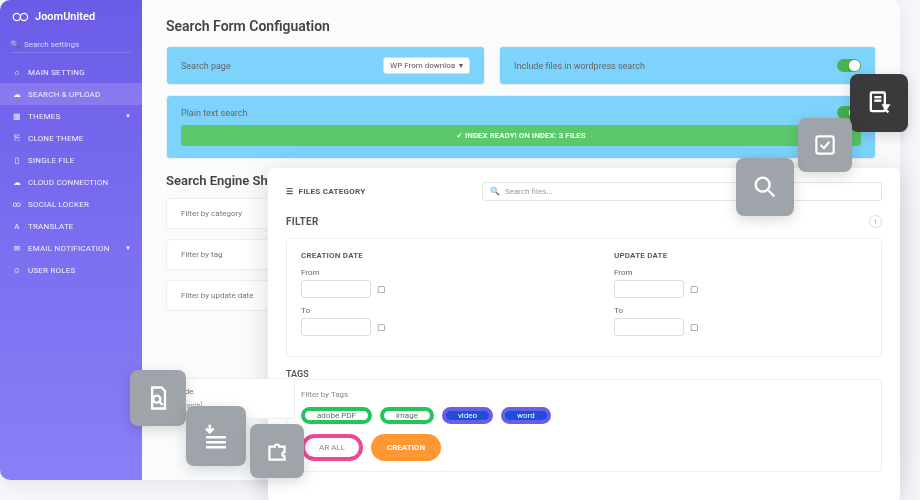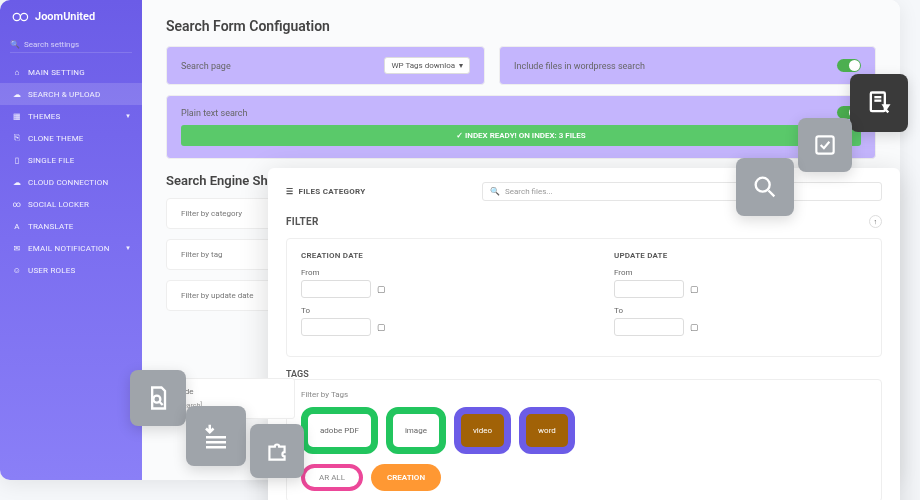--- a/index.html
+++ b/index.html
@@ -13,21 +13,21 @@
 .search-box { margin: 4px 10px 8px; display: flex; align-items: center; gap: 4px; color: rgba(255,255,255,0.7); font-size: 8px; padding: 3px 0; border-bottom: 1px solid rgba(255,255,255,0.15); }
 .nav-item { display: flex; align-items: center; gap: 6px; padding: 6px 12px; font-size: 8px; text-transform: uppercase; letter-spacing: 0.2px; cursor: pointer; color: rgba(255,255,255,0.9); }
 .nav-item.active { background: rgba(255,255,255,0.15); }
 .nav-icon { width: 10px; height: 10px; flex-shrink: 0; display: flex; align-items: center; justify-content: center; }
 .chev { margin-left: auto; font-size: 7px; }
 
 .main { flex: 1; padding: 18px 24px; background: #fafbfc; overflow: hidden; }
 .page-title { font-size: 14px; font-weight: 600; color: #444; margin-bottom: 12px; }
 
 .row { display: flex; gap: 14px; margin-bottom: 10px; }
-.card { background: #c4b5fd; border: 1px solid #eee; border-radius: 4px; padding: 10px 14px; font-size: 9px; color: #666; flex: 1; display: flex; align-items: center; gap: 20px; }
+.card { background: #7dd3fc; border: 1px solid #eee; border-radius: 4px; padding: 10px 14px; font-size: 9px; color: #666; flex: 1; display: flex; align-items: center; gap: 20px; }
 .card-label { flex: 1; }
 .select { border: 1px solid #ddd; border-radius: 3px; padding: 3px 6px; font-size: 8px; color: #555; background: #fff; display: flex; align-items: center; gap: 4px; }
 .toggle { width: 24px; height: 13px; border-radius: 7px; position: relative; }
 .toggle.on { background: #4caf50; }
 .toggle.on::after { content: ""; position: absolute; right: 1px; top: 1px; width: 11px; height: 11px; background: #fff; border-radius: 50%; }
 
 .index-bar { background: #5ac96a; color: #fff; text-align: center; padding: 6px; font-size: 8px; font-weight: 600; border-radius: 3px; margin-top: 6px; }
 
 .section-title { font-size: 13px; font-weight: 600; color: #444; margin: 14px 0 10px; }
 .filter-card { background: #fff; border: 1px solid #eee; border-radius: 4px; padding: 10px 14px; font-size: 8px; color: #777; margin-bottom: 10px; }
@@ -44,22 +44,22 @@
 .date-col { flex: 1; }
 .col-head { font-size: 8px; font-weight: 600; margin-bottom: 8px; letter-spacing: 0.2px; }
 .field-label { font-size: 8px; color: #666; margin-bottom: 3px; }
 .date-input { display: flex; align-items: center; gap: 6px; margin-bottom: 8px; }
 .date-input input { border: 1px solid #ddd; border-radius: 3px; width: 70px; height: 18px; font-size: 8px; padding: 0 4px; }
 .cal-icon { font-size: 9px; color: #666; }
 
 .tags-head { font-size: 9px; font-weight: 600; }
 .tags-sub { font-size: 8px; color: #888; margin-bottom: 8px; }
 .pills { display: flex; gap: 8px; margin-bottom: 10px; }
-.pill { border-radius: 12px; padding: 12px 12px; font-size: 8px; border: 7px solid #22c55e; background: #fff; color: #666; cursor: pointer; }
-.pill.active { background: #a16207; border-color: #6c5ce7; color: #fff; }
+.pill { border-radius: 12px; padding: 0 12px; font-size: 8px; border: 4px solid #22c55e; background: #fff; color: #666; cursor: pointer; }
+.pill.active { background: #1d4ed8; border-color: #6c5ce7; color: #fff; }
 .actions { display: flex; gap: 8px; }
 .btn-clear { border: 4px solid #ec4899; background: #fff; color: #888; border-radius: 14px; padding: 5px 14px; font-size: 8px; cursor: pointer; }
 .btn-continue { background: #ff9833; color: #fff; border: none; border-radius: 14px; padding: 5px 16px; font-size: 8px; font-weight: 600; cursor: pointer; }
 
 
 .tile { position: absolute; border-radius: 8px; display: flex; align-items: center; justify-content: center; box-shadow: 0 4px 14px rgba(0,0,0,0.15); }
 .tile-dark { background: #3a3a3a; }
 .tile-gray { background: #9fa4aa; }
 .tile svg { stroke: #fff; fill: none; stroke-width: 2; }
 
@@ -126,21 +126,21 @@
       </div>
   </aside>
 
   <main class="main">
     <div class="page-title">Search Form Configuation</div>
 
     <div class="row">
       <div class="card">
         <span class="card-label">Search page</span>
         <div class="select">
-          <span>WP Tags downloa</span>
+          <span>WP From downloa</span>
           <span>▾</span>
         </div>
       </div>
       <div class="card" style="flex:1.2">
         <span class="card-label">Include files in wordpress search</span>
         <div class="toggle on"></div>
       </div>
     </div>
 
     <div class="card" style="display:block;padding:10px 14px 12px">

